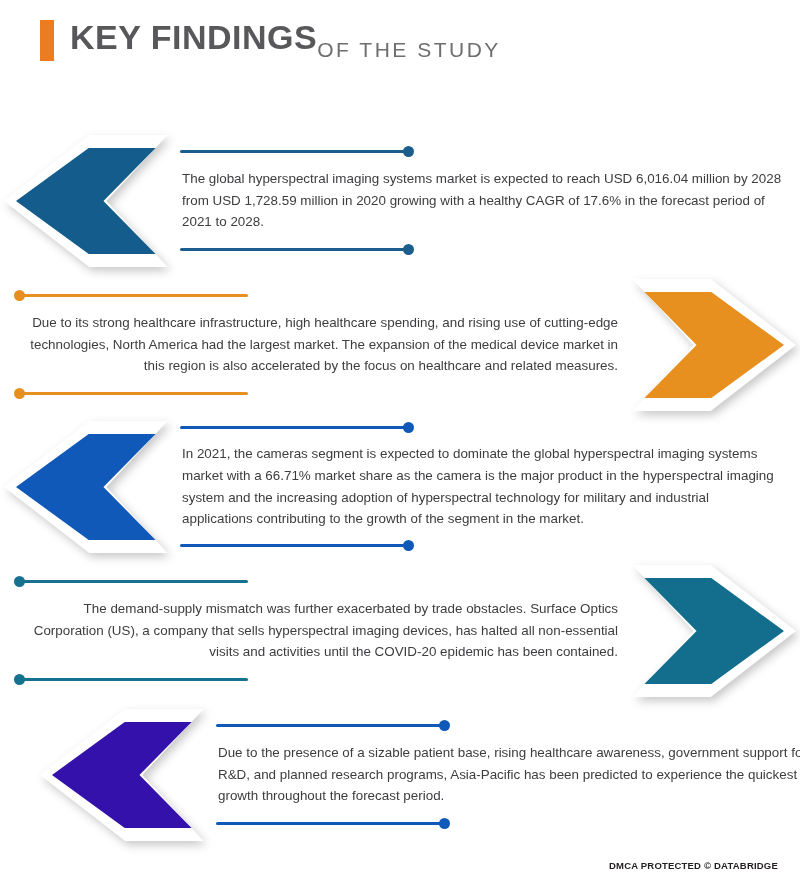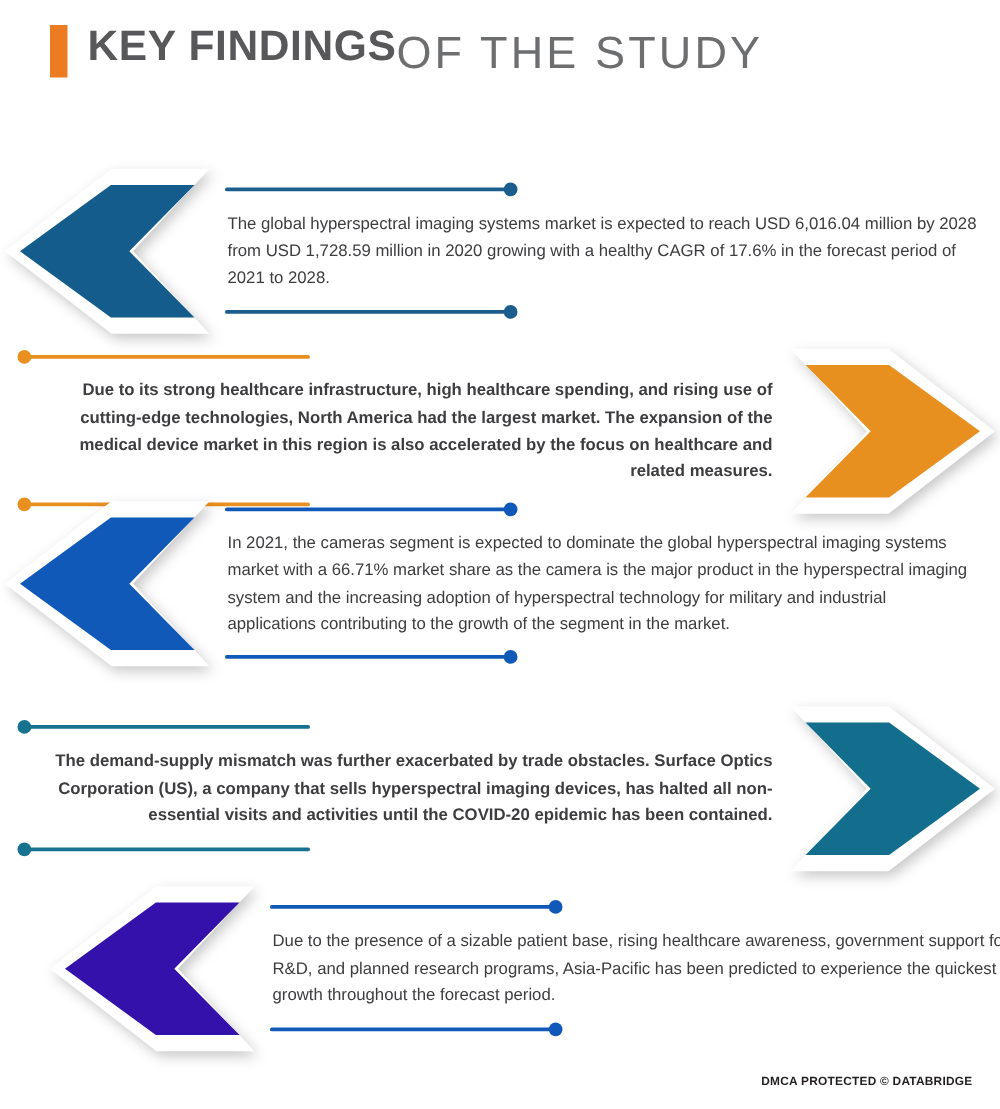--- a/index.html
+++ b/index.html
@@ -37,26 +37,26 @@
   }
   .title-main {
     font-size: 34px;
     font-weight: bold;
     letter-spacing: 0.5px;
     color: #58585a;
     line-height: 1.05;
     white-space: nowrap;
   }
   .title-sub {
-    font-size: 36px;
+    font-size: 21px;
     font-weight: normal;
     letter-spacing: 2.5px;
     color: #6d6e70;
     line-height: 1.1;
-    margin-top: 2px;
+    margin-top: 18px;
     white-space: nowrap;
   }
 
   
   .row {
     position: absolute;
     left: 0;
     width: 800px;
     display: flex;
     align-items: center;
@@ -108,21 +108,20 @@
   .body-text {
     font-size: 13.4px;
     line-height: 1.62;
     color: #3d3d40;
     padding: 11px 4px 11px 2px;
     text-align: left;
   }
   .row-right .body-text {
     text-align: right;
     padding: 11px 2px 11px 4px;
-    font-weight: bold;
   }
 
   
   .footer {
     position: absolute;
     right: 22px;
     bottom: 16px;
     font-size: 9.5px;
     font-weight: bold;
     letter-spacing: 0.2px;
@@ -172,21 +171,21 @@
           <div class="bar" style="background: rgb(232, 144, 31);"></div>
           <div class="dot" style="background: rgb(232, 144, 31);"></div>
         </div>
         <div class="body-text">Due to its strong healthcare infrastructure, high healthcare spending, and rising use of cutting-edge technologies, North America had the largest market. The expansion of the medical device market in this region is also accelerated by the focus on healthcare and related measures.</div>
         <div class="connector">
           <div class="bar" style="background: rgb(232, 144, 31);"></div>
           <div class="dot" style="background: rgb(232, 144, 31);"></div>
         </div>
       </div>
     </div>
-    <div class="row row-left" style="top: 394px; height: 145px;">
+    <div class="row row-left" style="top: 414px; height: 145px;">
       <div class="chevron-wrap">
         <svg viewBox="0 0 170 140">
           <polygon points="89.2,4 167.6,4 106.44800000000001,70 167.6,136 89.2,136 4,70" fill="#ffffff"></polygon>
           <polygon points="76.72,4 143.6,4 91.4336,57 143.6,110 76.72,110 4,57" fill="#1159B8" transform="translate(12,13)"></polygon>
         </svg>
       </div>
       <div class="content">
         <div class="connector">
           <div class="bar" style="background: rgb(17, 89, 184);"></div>
           <div class="dot" style="background: rgb(17, 89, 184);"></div>

